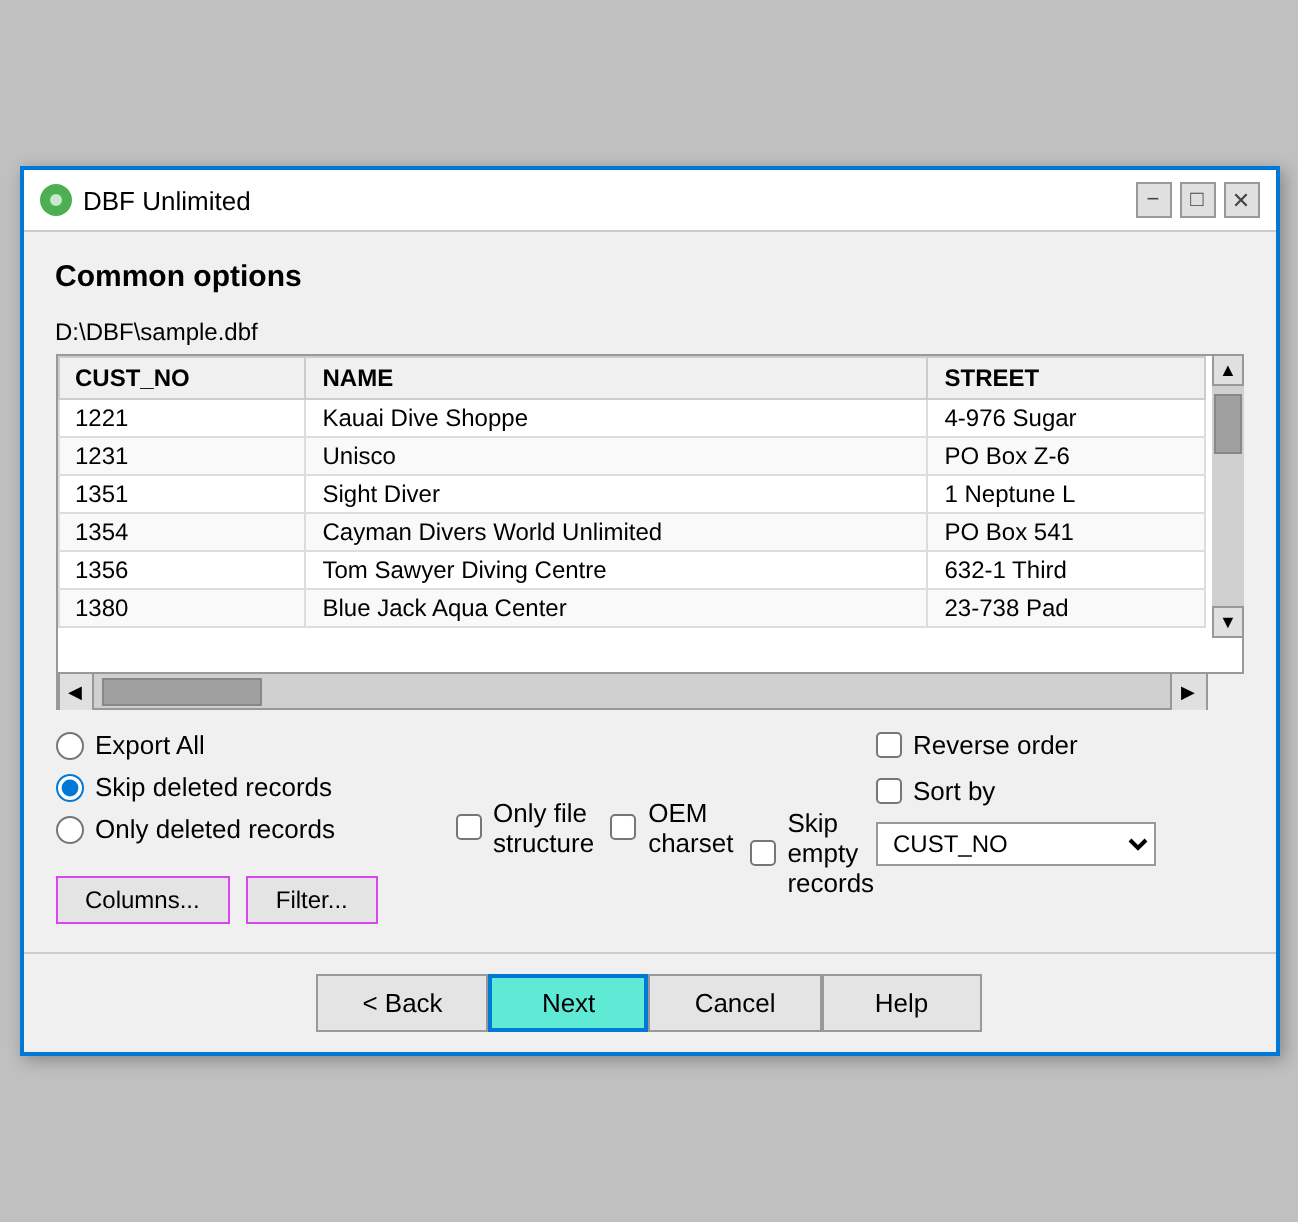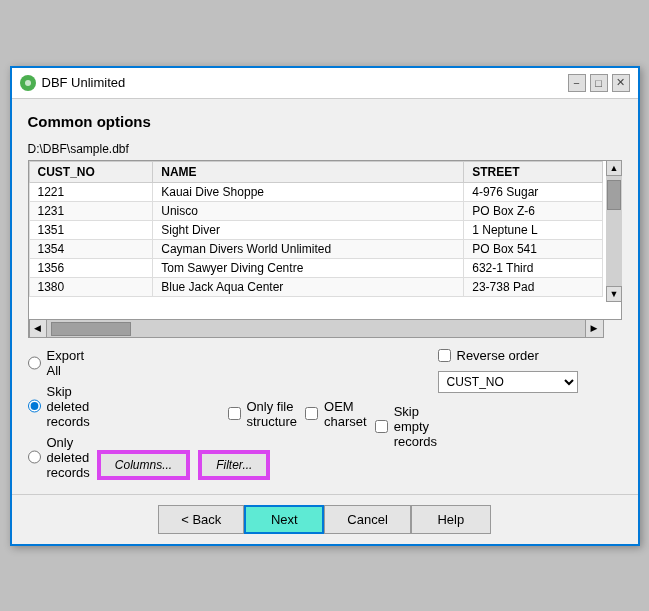--- a/index.html
+++ b/index.html
@@ -200,24 +200,23 @@
       cursor: pointer;
     }
     .options-area {
       display: flex;
       gap: 0;
       margin-top: 10px;
     }
     .options-left {
       width: 200px;
       display: flex;
-      flex-direction: row;
+      flex-direction: column;
       gap: 6px;
       padding-right: 10px;
-      align-items: flex-end;
     }
     .options-mid {
       width: 210px;
       display: flex;
       gap: 8px;
       padding-right: 10px;
     }
     .options-right {
       flex: 1;
       display: flex;
@@ -252,26 +251,25 @@
       height: 13px;
       cursor: pointer;
     }
     .btn-row {
       display: flex;
       gap: 8px;
       margin-top: 4px;
     }
     .btn {
       padding: 4px 14px;
-      border: 4px solid #d946ef;
+      border: 1px solid #d946ef;
       background: #e4e4e4;
       cursor: pointer;
       font-size: 12px;
       color: #000;
-      font-style: italic;
     }
     .sort-select {
       width: 140px;
       border: 1px solid #999;
       background: white;
       padding: 2px 4px;
       font-size: 12px;
       cursor: pointer;
     }
     .sort-row {
@@ -428,20 +426,26 @@
           <input type="checkbox" class="checkbox-input" style="">
           <span>Skip empty records</span>
         </label>
       </div>
 
       <div class="options-right">
         <label class="checkbox-item">
           <input type="checkbox" class="checkbox-input" style="">
           <span>Reverse order</span>
         </label>
+        <div class="sort-row">
+          <label class="checkbox-item">
+            <input type="checkbox" class="checkbox-input" style="">
+            <span>Sort by</span>
+          </label>
+        </div>
         <select class="sort-select" id="sort-select"><option value="CUST_NO">CUST_NO</option><option value="NAME">NAME</option><option value="STREET">STREET</option></select>
       </div>
     </div>
   </div>
 
   <div class="footer">
     <button class="footer-btn">&lt; Back</button>
     <button class="footer-btn primary">Next</button>
     <button class="footer-btn">Cancel</button>
     <button class="footer-btn">Help</button>

